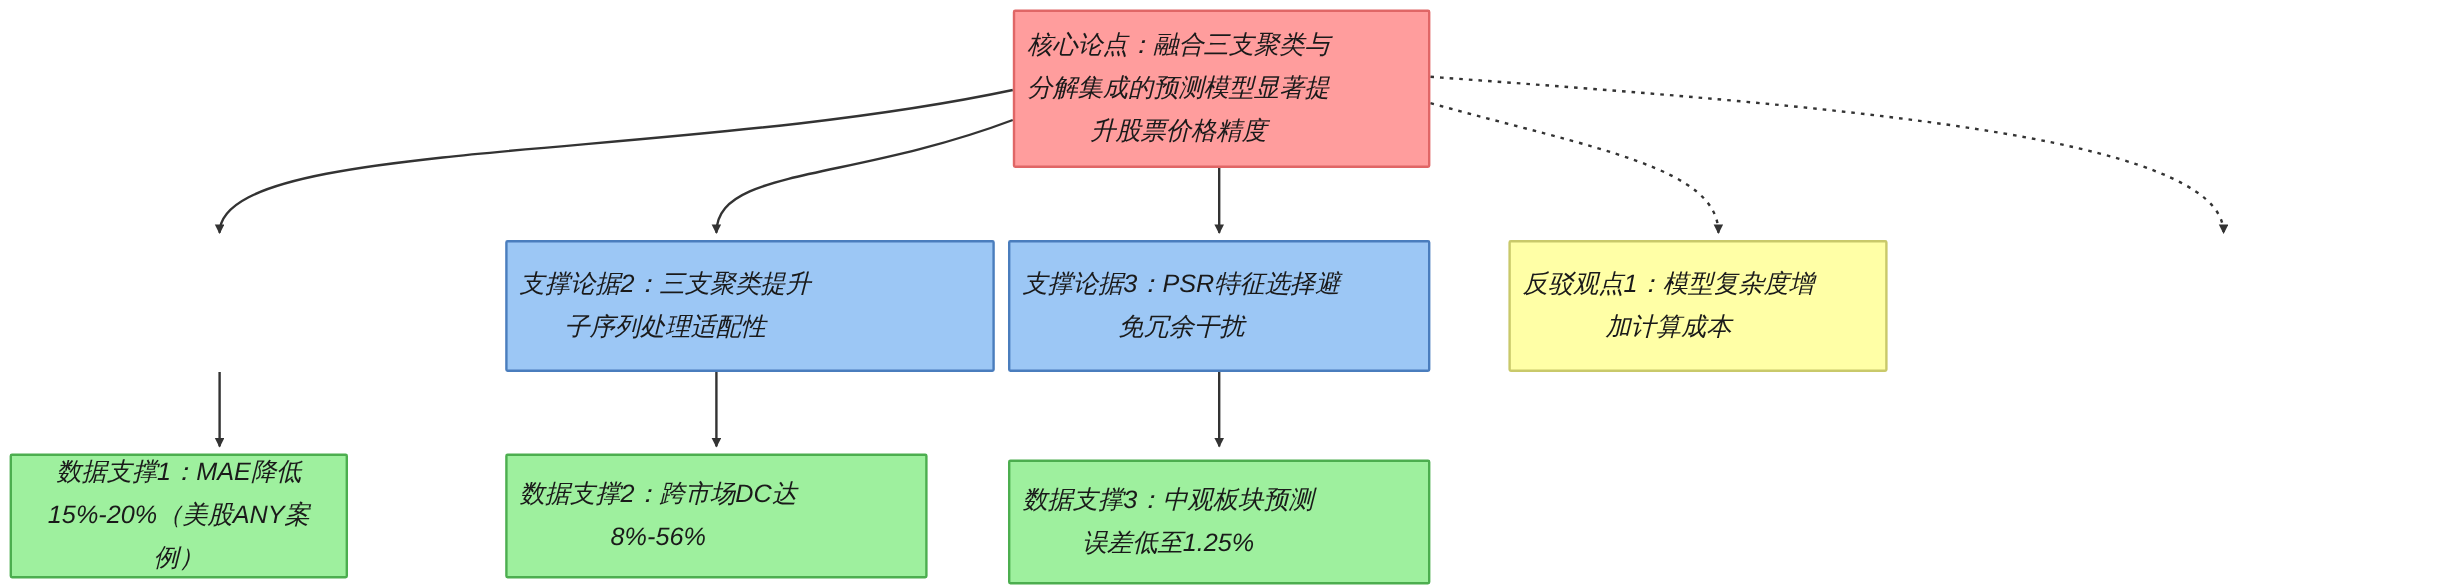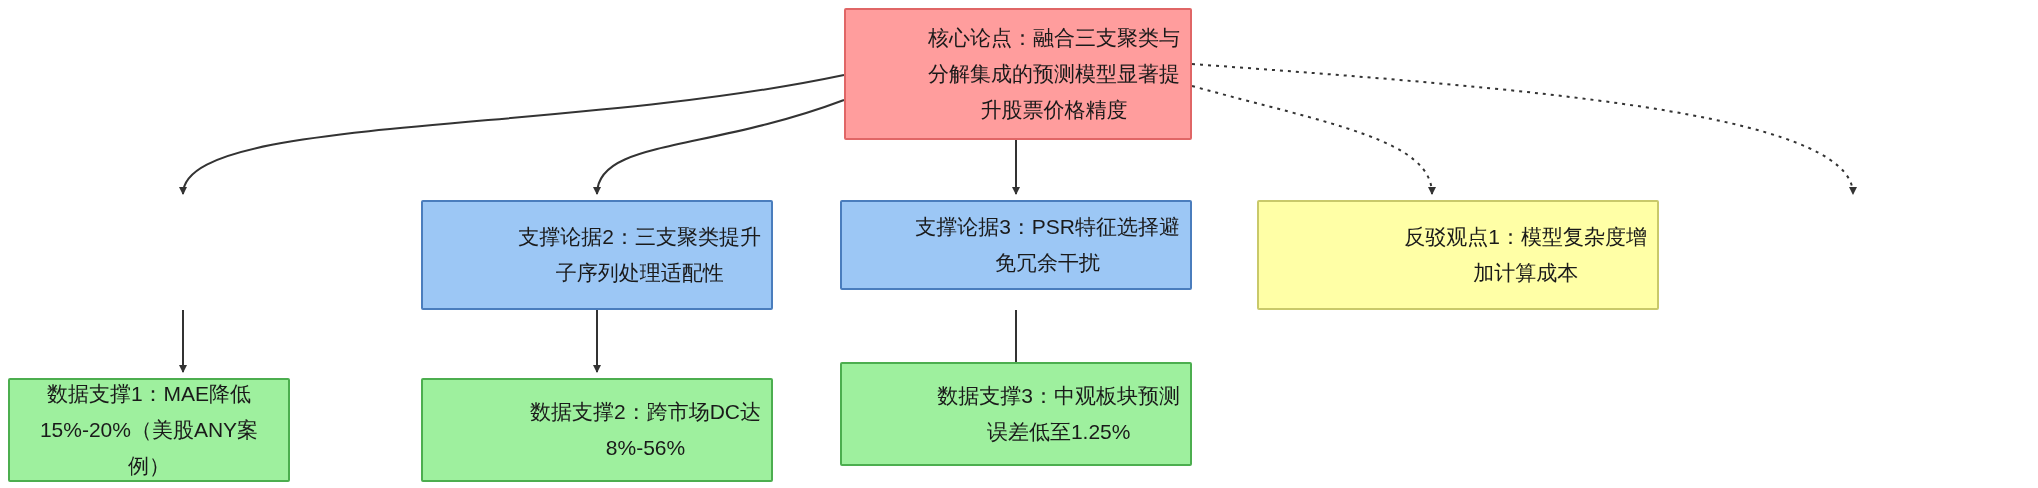--- a/index.html
+++ b/index.html
@@ -17,28 +17,29 @@
     font-family:"Liberation Sans","DejaVu Sans",sans-serif;
     overflow:hidden;
   }
   .edges{position:absolute;left:0;top:0;pointer-events:none;}
   .edge{fill:none;stroke:var(--edge);stroke-width:2px;}
   .edge.dotted{stroke-dasharray:3 5;}
   .arrowhead{fill:var(--edge);}
   .node{
     position:absolute;
     box-sizing:border-box;
-    display:flex;align-items:center;justify-content:flex-end;
+    display:flex;align-items:center;justify-content:flex-start;
     text-align:center;
     border:2px solid #000;
     border-radius:2px;
     color:var(--text);
     font-size:21px;
     line-height:1.7;
     padding:4px 10px;
+    font-style:italic;
   }
   .node .label{white-space:pre-line;}
   .node.claim{background:var(--claim-fill);border-color:var(--claim-border);}
   .node.support{background:var(--support-fill);border-color:var(--support-border);}
   .node.rebuttal{background:var(--rebuttal-fill);border-color:var(--rebuttal-border);}
   .node.evidence{background:var(--evidence-fill);border-color:var(--evidence-border);}
 </style>
 </head>
 <body>
 
@@ -60,44 +61,44 @@
     <path class="edge solid" d="M 1016 310 L 1016 372" marker-end="url(#arrow)"></path>
   </svg>
 
   <div class="node claim" style="left:844px;top:8px;width:348px;height:132px">
     <span class="label">核心论点：融合三支聚类与
 分解集成的预测模型显著提
 升股票价格精度</span>
   </div>
 
 
-  <div class="node support" style="left:421px;top:200px;width:352px;height:110px">
+  <div class="node support" style="left:421px;top:200px;width:408px;height:110px">
     <span class="label">支撑论据2：三支聚类提升
 子序列处理适配性</span>
   </div>
 
-  <div class="node support" style="left:840px;top:200px;width:352px;height:90px">
+  <div class="node support" style="left:840px;top:200px;width:352px;height:110px">
     <span class="label">支撑论据3：PSR特征选择避
 免冗余干扰</span>
   </div>
 
-  <div class="node rebuttal" style="left:1257px;top:200px;width:402px;height:110px">
+  <div class="node rebuttal" style="left:1257px;top:200px;width:316px;height:110px">
     <span class="label">反驳观点1：模型复杂度增
 加计算成本</span>
   </div>
 
 
   <div class="node evidence" style="left:8px;top:378px;width:282px;height:104px">
     <span class="label">数据支撑1：MAE降低
 15%-20%（美股ANY案例）</span>
   </div>
 
   <div class="node evidence" style="left:421px;top:378px;width:352px;height:104px">
     <span class="label">数据支撑2：跨市场DC达
 8%-56%</span>
   </div>
 
-  <div class="node evidence" style="left:840px;top:362px;width:352px;height:104px">
+  <div class="node evidence" style="left:840px;top:383px;width:352px;height:104px">
     <span class="label">数据支撑3：中观板块预测
 误差低至1.25%</span>
   </div>
 
 </div>
 
 </body></html>

